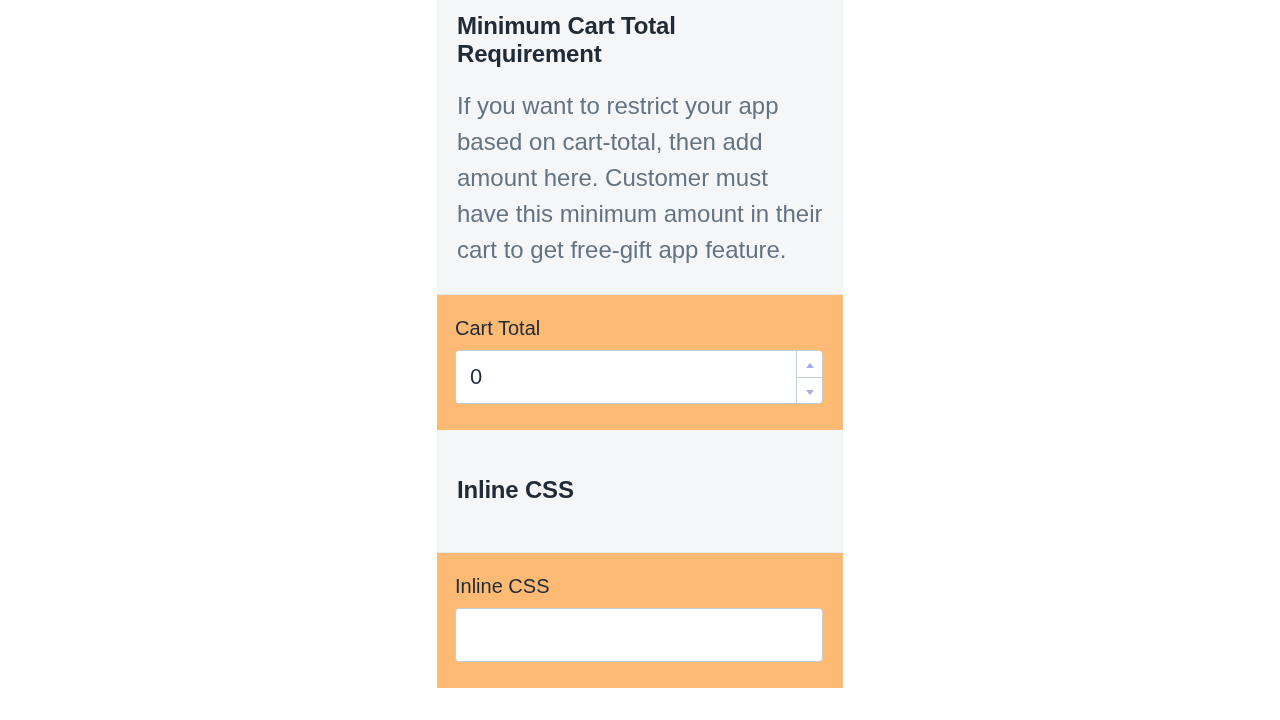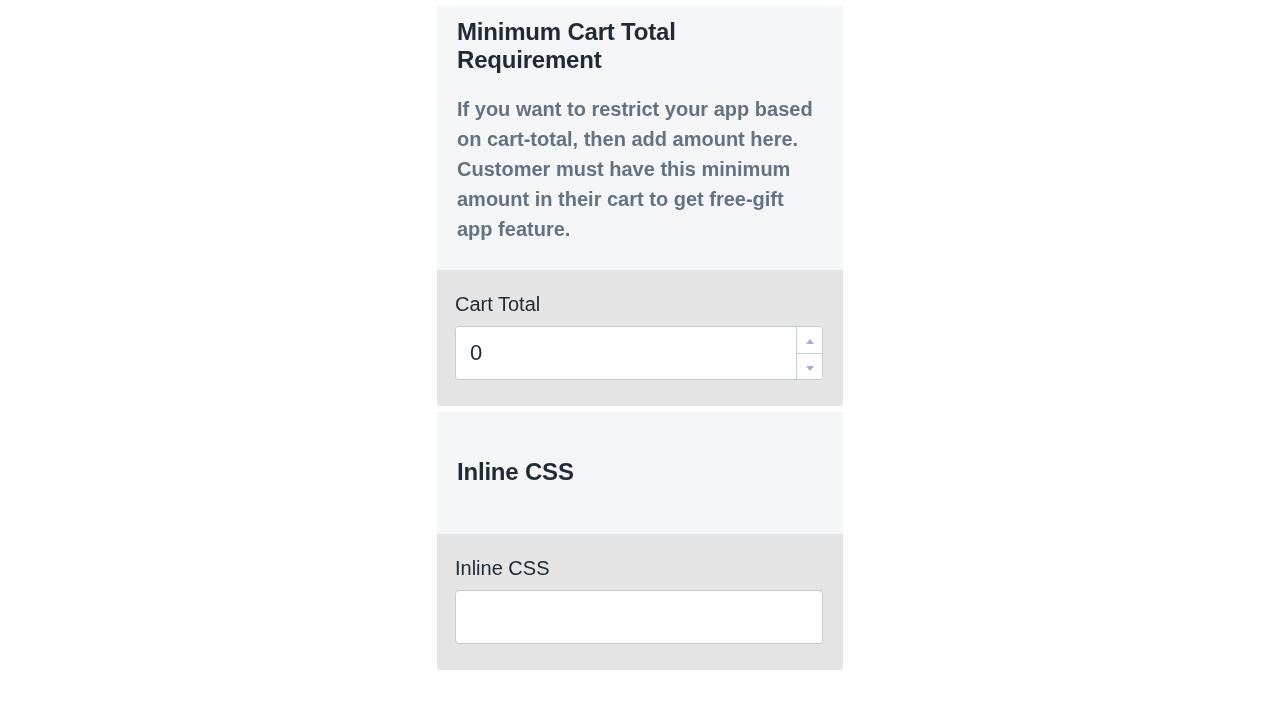--- a/index.html
+++ b/index.html
@@ -12,37 +12,36 @@
     }
     .container {
       width: 406px;
       margin: 0 auto;
       margin-left: 437px;
     }
     .section-header {
       background: #f4f6f8;
       padding: 12px 20px 26px 20px;
       border-bottom: 1px solid #e4e8eb;
-      margin-top: 6px;
     }
     .section-title {
       font-size: 24px;
       font-weight: 600;
       color: #212b36;
       letter-spacing: -0.2px;
       margin-bottom: 20px;
     }
     .section-desc {
-      font-size: 20px;
+      font-size: 24px;
       line-height: 1.5;
       color: #637381;
-      font-weight: 700;
+      font-weight: 400;
     }
     .section-body {
-      background: #e5e5e5;
+      background: #fdba74;
       padding: 22px 20px 26px 18px;
     }
     .field-label {
       font-size: 20px;
       color: #212b36;
       font-weight: 400;
       margin-bottom: 10px;
       display: block;
     }
     .spinner-wrap {

